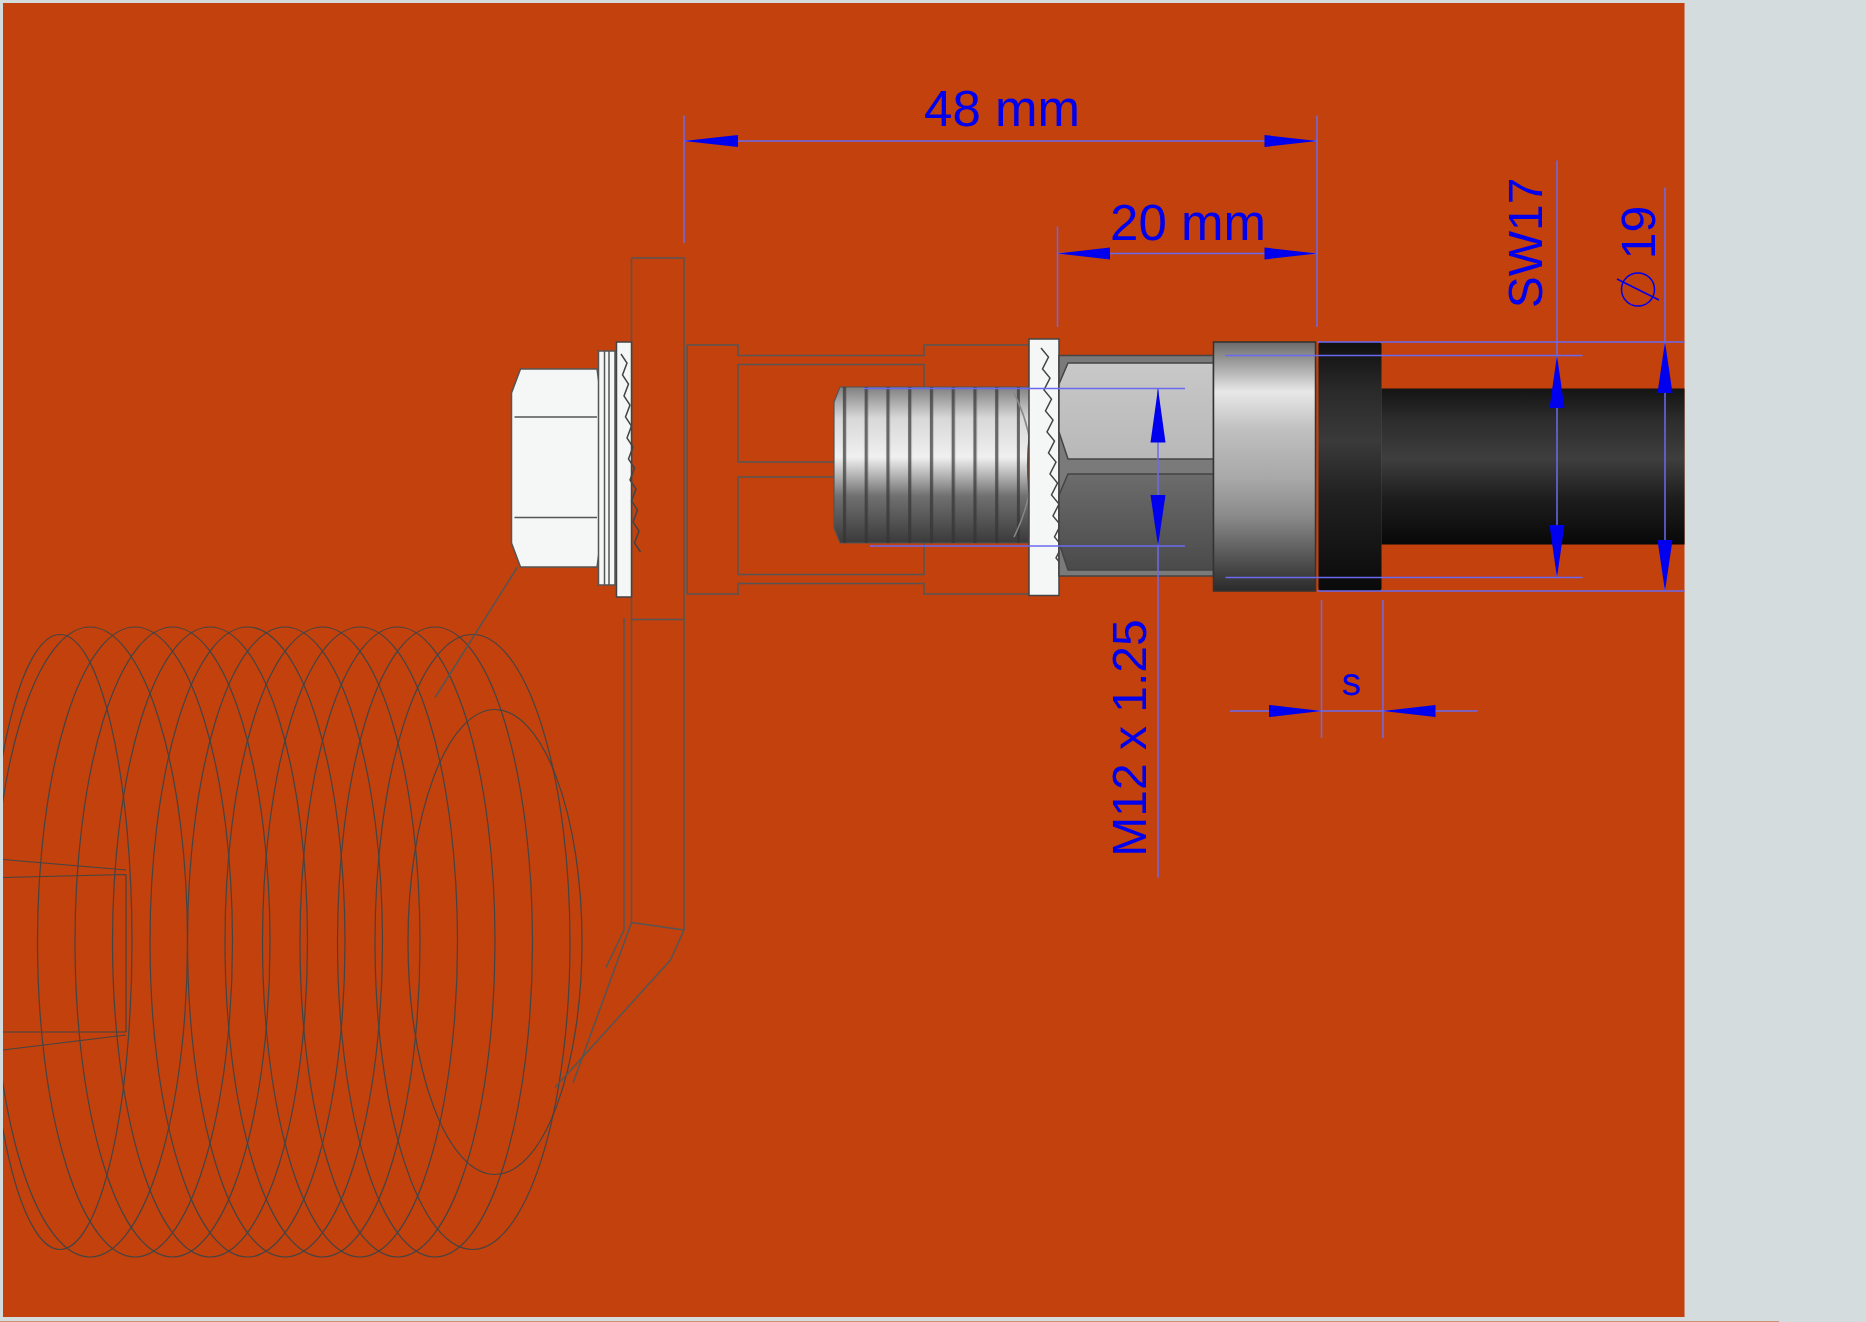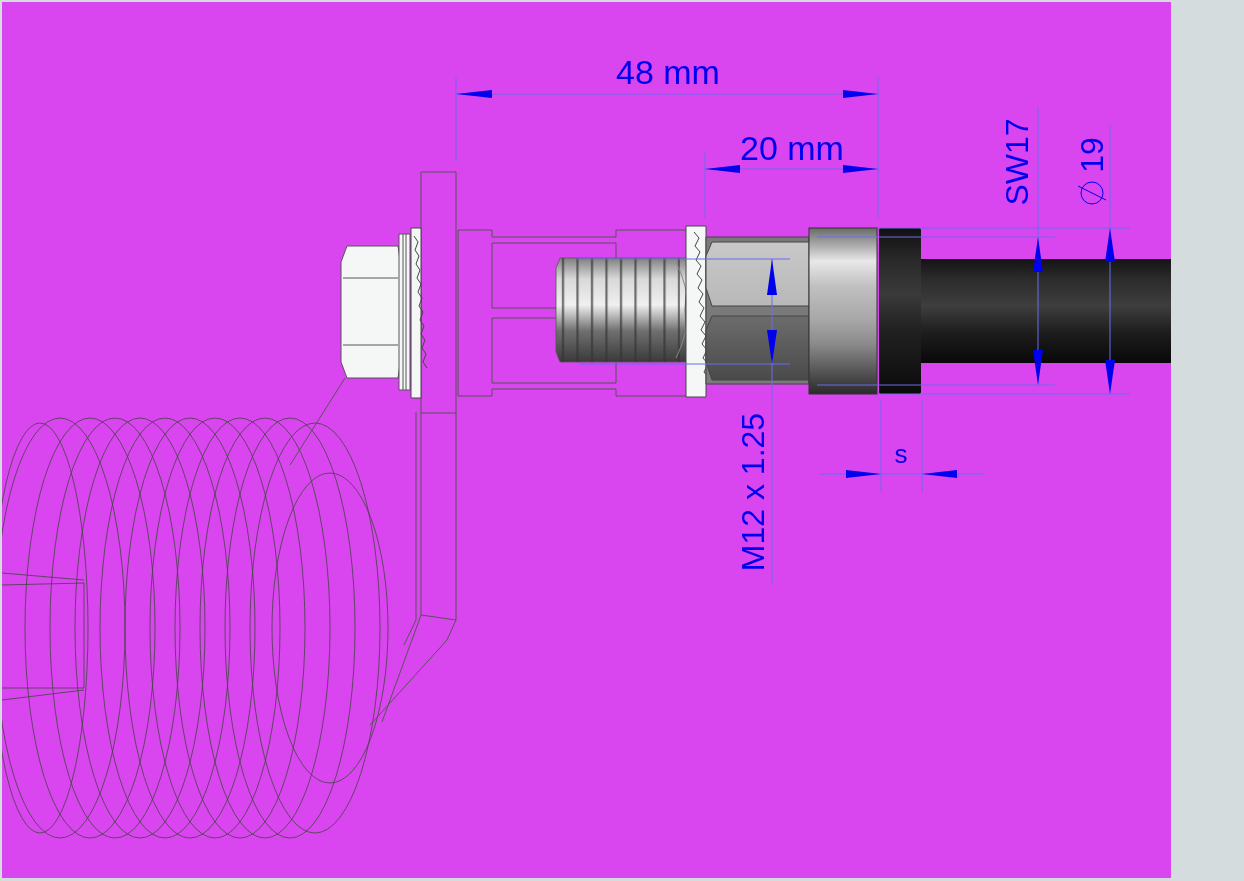--- a/index.html
+++ b/index.html
@@ -1,17 +1,17 @@
 <!DOCTYPE html>
 <html><head>
 <meta charset="utf-8">
 <style>
   html,body{margin:0;padding:0;}
   body{width:1244px;height:881px;background:#d5dcdd;overflow:hidden;font-family:"Liberation Sans",sans-serif;}
-  .frame{position:absolute;left:2px;top:2px;width:1121px;height:876px;background:#d946ef;overflow:hidden;padding-left:48px;}
+  .frame{position:absolute;left:2px;top:2px;width:1121px;height:876px;background:#c2410c;overflow:hidden;}
   svg{position:absolute;left:0;top:0;}
   .dimtxt{font-family:"Liberation Sans",sans-serif;fill:#0000ee;}
 </style>
 </head>
 <body>
 
 <div class="frame">
 <svg width="1239" height="876" viewBox="2 2 1239 876">
   <defs>
     <linearGradient id="metal" x1="0" y1="0" x2="0" y2="1">

